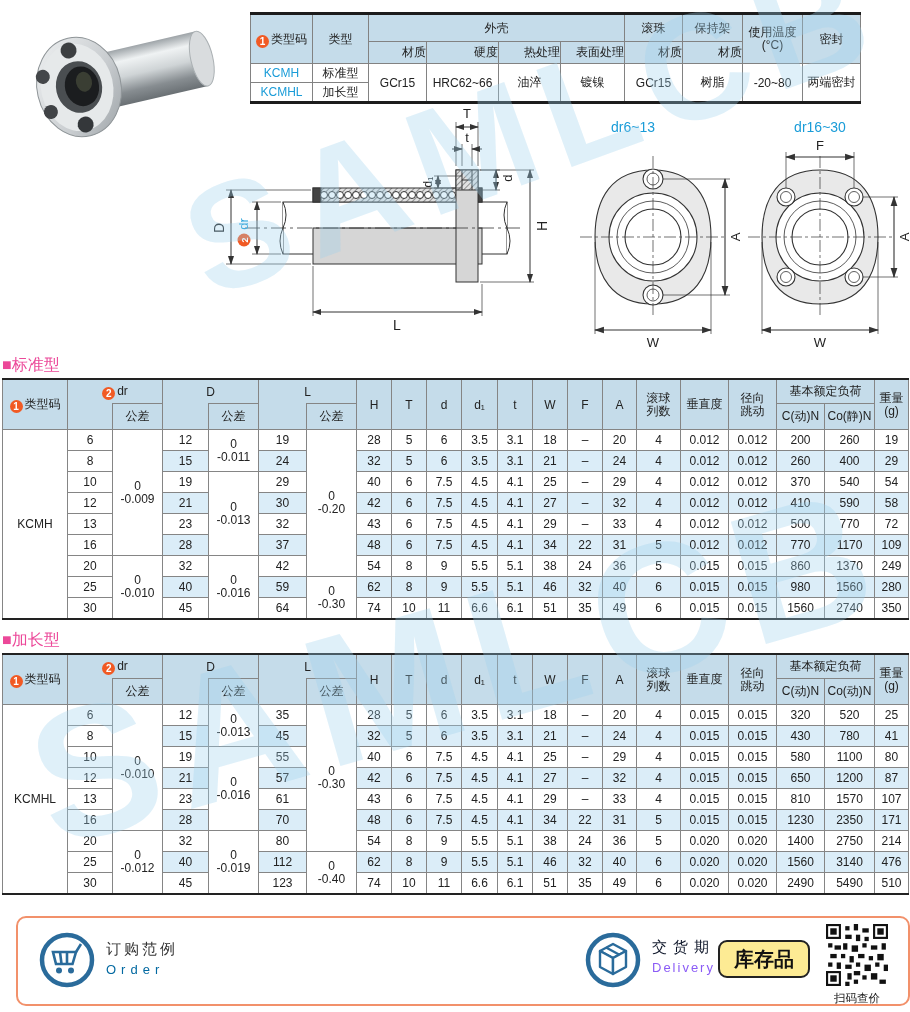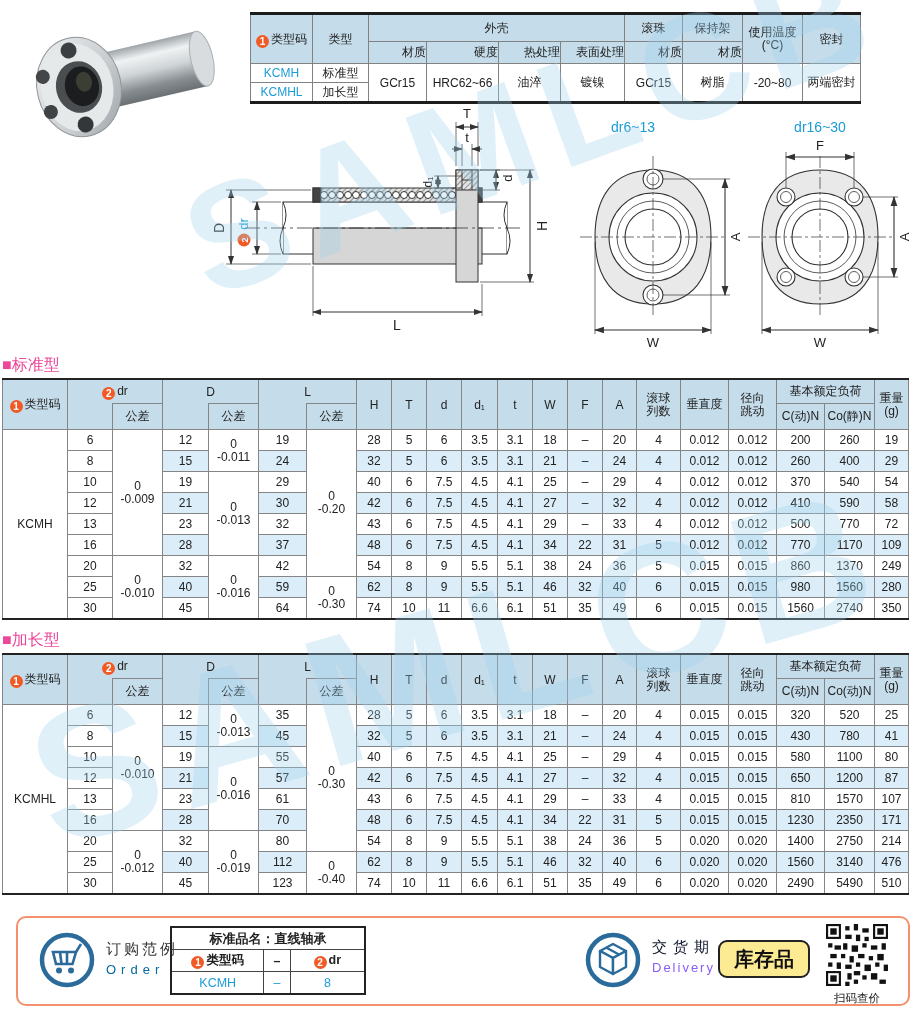--- a/index.html
+++ b/index.html
@@ -806,42 +806,20 @@
         <path d="M15,21 H38 L34.5,33 H18 Z"></path>
         <line x1="22" y1="21" x2="23.5" y2="33"></line>
           <line x1="29" y1="21" x2="29" y2="33"></line>
         <line x1="38" y1="21" x2="43" y2="13"></line>
       </g>
       <circle cx="21" cy="39.5" r="3" fill="#2a6b9b"></circle>
         <circle cx="33" cy="39.5" r="3" fill="#2a6b9b"></circle>
     </svg>
     <div class="ord-cn">订购范例</div>
     <div class="ord-en">Order</div>
-    <table class="ord-table">
-      <colgroup>
-          <col style="width:92px">
-          <col style="width:26px">
-          <col style="width:74px">
-        </colgroup>
-      <tbody>
-          <tr>
-            <td colspan="3" class="tt">标准品名：直线轴承</td>
-          </tr>
-      <tr>
-        <td class="hd"><span class="cnum">1</span><span>类型码</span></td>
-        <td class="hd">–</td>
-        <td class="hd"><span class="cnum">2</span><span>dr</span></td>
-      </tr>
-      <tr>
-        <td class="blue">KCMH</td>
-        <td class="blue">–</td>
-        <td class="blue">8</td>
-      </tr>
-    </tbody>
-      </table>
     <svg class="icon-circ" style="left:566px;top:13px" width="58" height="58" viewBox="0 0 58 58">
       <circle cx="29" cy="29" r="25" fill="#fff" stroke="#2a6b9b" stroke-width="4.5"></circle>
       <g stroke="#2a6b9b" stroke-width="2.4" fill="#fff" stroke-linejoin="round">
         <polygon points="29,13 42,20 29,27 16,20"></polygon>
         <polygon points="16,20 29,27 29,43 16,36"></polygon>
         <polygon points="42,20 29,27 29,43 42,36"></polygon>
         <line x1="22" y1="16.5" x2="35" y2="23.5"></line>
       </g>
     </svg>
     <div class="del-cn">交货期</div>

